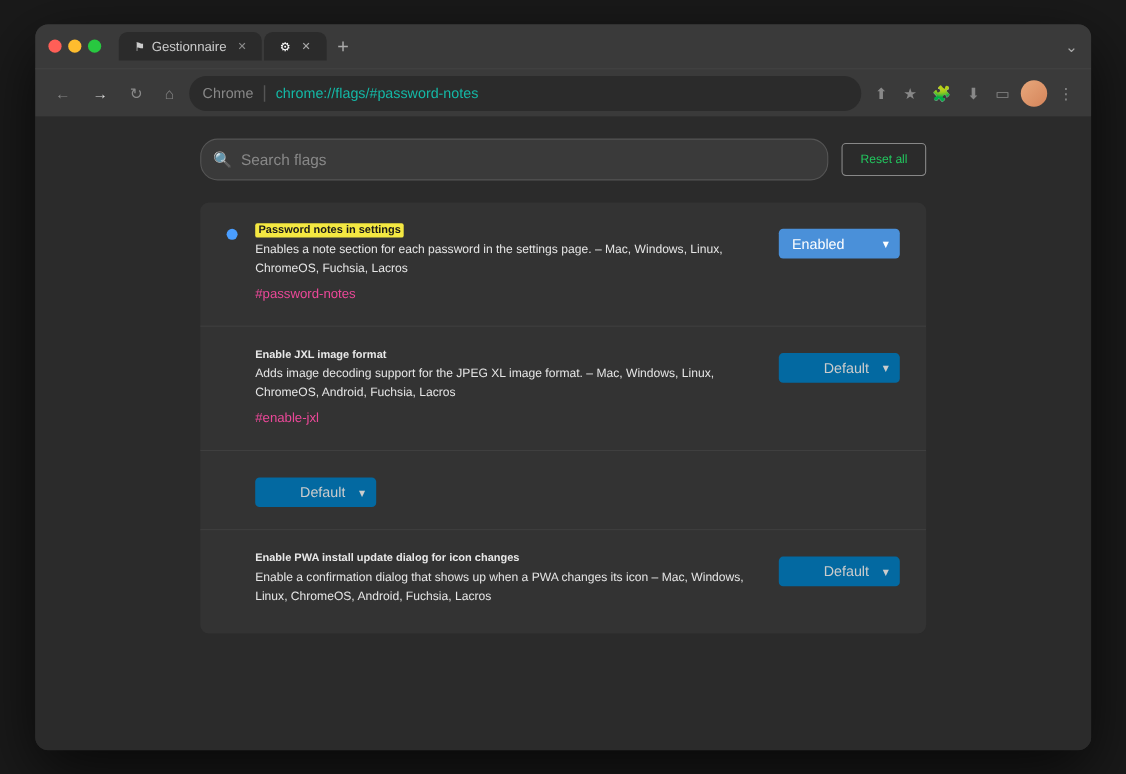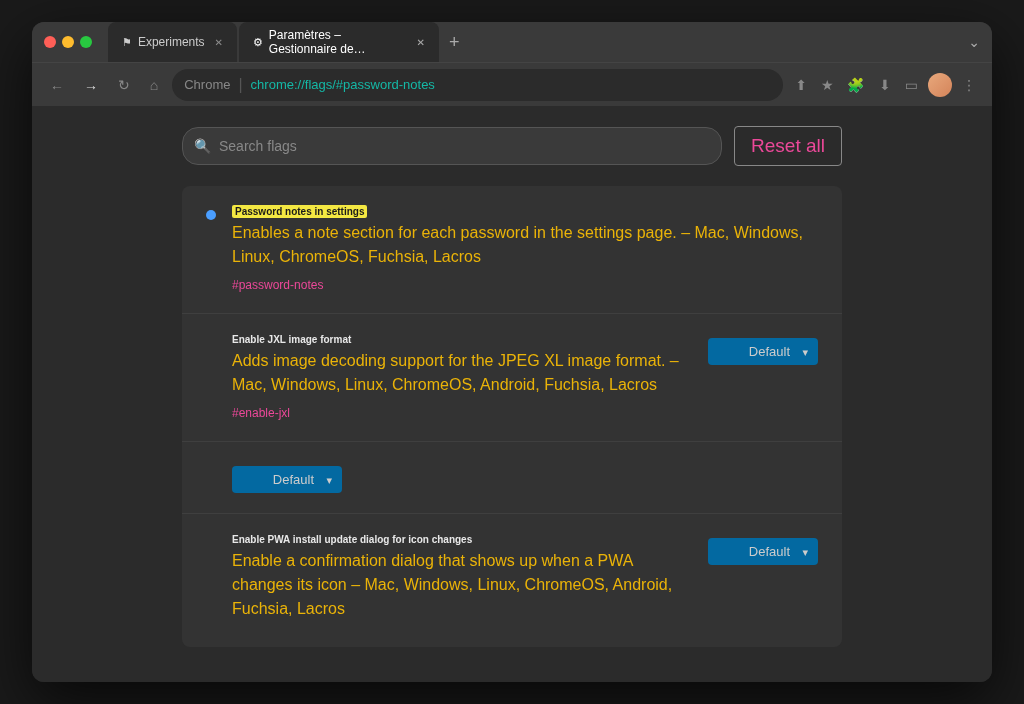--- a/index.html
+++ b/index.html
@@ -206,24 +206,24 @@
       color: #7dd3fc;
       font-size: 14px;
       padding: 10px 12px 10px 36px;
       outline: none;
     }
     .search-input::placeholder { color: #888; }
 
     .reset-all-btn {
       background: transparent;
       border: 1px solid #888;
-      color: #ec4899;
+      color: #22c55e;
       padding: 8px 16px;
       border-radius: 4px;
-      font-size: 19px;
+      font-size: 11px;
       cursor: pointer;
       white-space: nowrap;
     }
 
     .flags-list {
       width: 100%;
       max-width: 660px;
       background: #333;
       border-radius: 8px;
       overflow: hidden;
@@ -252,22 +252,22 @@
     .flag-info {
       flex: 1;
     }
     .flag-name {
       font-size: 10px;
       font-weight: 600;
       color: #e8e8e8;
       margin-bottom: 4px;
     }
     .flag-desc {
-      font-size: 16px;
-      color: #eab308;
+      font-size: 11px;
+      color: #e5e5e5;
       line-height: 1.5;
       margin-bottom: 6px;
     }
     .flag-link {
       font-size: 12px;
       color: #ec4899;
       text-decoration: none;
       cursor: pointer;
     }
 
@@ -344,26 +344,25 @@
 
   <div class="title-bar">
     <div class="traffic-lights">
       <div class="traffic-light tl-red"></div>
       <div class="traffic-light tl-yellow"></div>
       <div class="traffic-light tl-green"></div>
     </div>
     <div class="tabs">
       <div class="tab">
         <span class="tab-icon">⚑</span>
-        <span>Experiments</span>
+        <span>Gestionnaire</span>
         <span class="tab-close">✕</span>
       </div>
       <div class="tab active">
         <span class="tab-icon">⚙</span>
-        <span>Paramètres – Gestionnaire de…</span>
         <span class="tab-close">✕</span>
       </div>
       <button class="tab-new">+</button>
     </div>
     <div class="tab-menu">⌄</div>
   </div>
 
   <div class="nav-bar">
     <button class="nav-btn">←</button>
     <button class="nav-btn active">→</button>
@@ -402,20 +401,29 @@
           <div class="flag-indicator">
             <div class="flag-dot"></div>
           </div>
           <div class="flag-info">
             <div class="flag-name">
               <span style="background:#f4e842;color:#1a1a1a;padding:1px 3px;border-radius:2px;">Password notes in settings</span>
             </div>
             <div class="flag-desc">Enables a note section for each password in the settings page. – Mac, Windows, Linux, ChromeOS, Fuchsia, Lacros</div>
             <a class="flag-link">#password-notes</a>
           </div>
+          <div class="flag-control">
+            <div class="dropdown-wrapper">
+              <select class="dropdown">
+                <option>Enabled</option>
+                <option>Disabled</option>
+                <option>Default</option>
+              </select>
+            </div>
+          </div>
         </div>
 
         <div class="flag-item">
           <div class="flag-indicator" style="width:10px;"></div>
           <div class="flag-info">
             <div class="flag-name">Enable JXL image format</div>
             <div class="flag-desc">Adds image decoding support for the JPEG XL image format. – Mac, Windows, Linux, ChromeOS, Android, Fuchsia, Lacros</div>
             <a class="flag-link">#enable-jxl</a>
           </div>
           <div class="flag-control">

